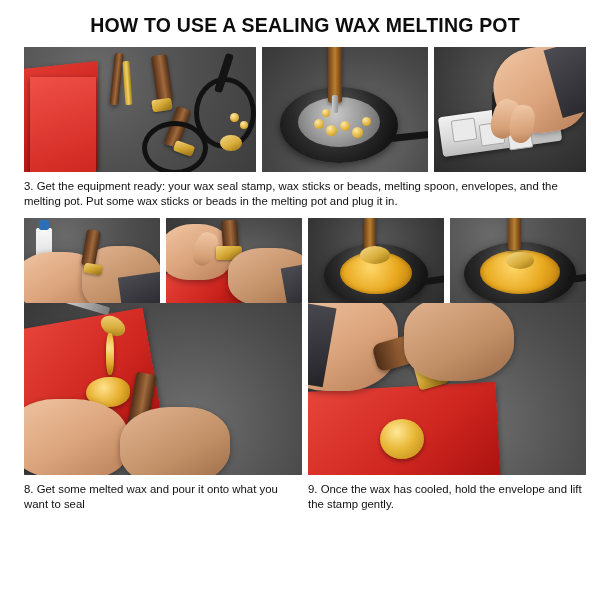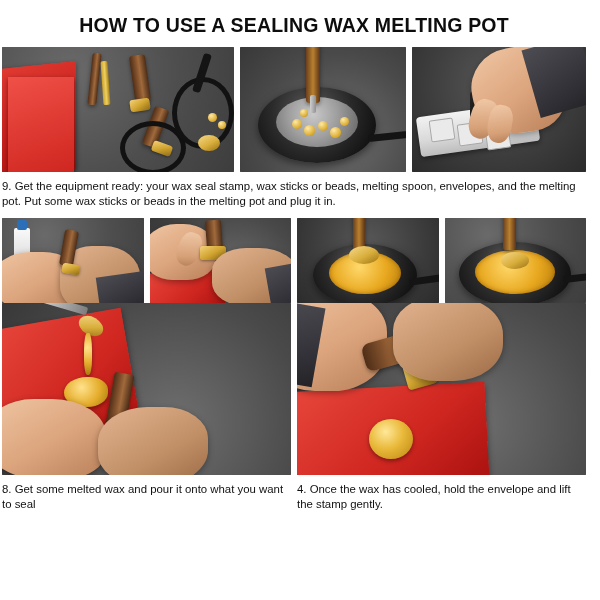--- a/index.html
+++ b/index.html
@@ -11,21 +11,21 @@
     height: 600px;
     background: #ffffff;
     font-family: "Liberation Sans", sans-serif;
     color: #111111;
     overflow: hidden;
   }
   .page {
     width: 600px;
     height: 600px;
     box-sizing: border-box;
-    padding: 10px 14px 6px 2px;
+    padding: 10px 14px 6px 24px;
     display: flex;
     flex-direction: column;
   }
   .title {
     text-align: center;
     font-size: 19.5px;
     font-weight: bold;
     letter-spacing: 0.2px;
     margin: 4px 0 10px 0;
     color: #0d0d0d;
@@ -283,21 +283,21 @@
       <div class="socket" style="left:74px;top:80px;width:22px;height:20px;transform:rotate(-8deg);"></div>
       <div class="plug" style="left:58px;top:44px;width:34px;height:34px;"></div>
       <div class="cableline" style="left:84px;top:8px;width:9px;height:48px;transform:rotate(12deg);"></div>
       <div class="hand" style="left:60px;top:0px;width:92px;height:86px;border-radius:45% 40% 38% 50%;transform:rotate(-10deg);"></div>
       <div class="finger" style="left:58px;top:52px;width:26px;height:40px;transform:rotate(18deg);"></div>
       <div class="finger" style="left:76px;top:58px;width:24px;height:38px;transform:rotate(10deg);"></div>
       <div class="sleeve" style="left:118px;top:-6px;width:60px;height:70px;transform:rotate(-16deg);"></div>
     </div>
   </div>
 
-  <div class="caption">9. Get the equipment ready: your wax seal stamp, wax sticks  or beads, melting spoon, envelopes, and the melting pot. Put some wax sticks or beads in the melting pot and plug it in.</div>
+  <div class="caption">3. Get the equipment ready: your wax seal stamp, wax sticks  or beads, melting spoon, envelopes, and the melting pot. Put some wax sticks or beads in the melting pot and plug it in.</div>
 
   <div class="row row2">
 
     <div class="photo">
       <div class="bg desk"></div>
       <div class="bottle" style="left:12px;top:10px;width:16px;height:30px;"></div>
       <div class="bottlecap" style="left:15px;top:2px;width:10px;height:10px;"></div>
       <div class="hand" style="left:-10px;top:34px;width:86px;height:60px;border-radius:45% 40% 40% 50%;"></div>
       <div class="hand dark" style="left:58px;top:28px;width:80px;height:66px;border-radius:40% 45% 50% 40%;"></div>
       <div class="wood" style="left:60px;top:12px;width:14px;height:36px;transform:rotate(10deg);"></div>
@@ -359,17 +359,17 @@
       <div class="photo">
         <div class="bg desk2"></div>
         <div class="redsheet2" style="left:-10px;top:84px;width:200px;height:94px;transform:rotate(-3deg);"></div>
         <div class="hand" style="left:-30px;top:-10px;width:120px;height:98px;border-radius:45% 40% 45% 40%;"></div>
         <div class="sleeve" style="left:-34px;top:0px;width:56px;height:80px;transform:rotate(10deg);"></div>
         <div class="wood" style="left:66px;top:34px;width:58px;height:28px;border-radius:8px;transform:rotate(-16deg);"></div>
         <div class="brasshead" style="left:108px;top:58px;width:30px;height:26px;border-radius:4px;transform:rotate(-16deg);"></div>
         <div class="hand dark" style="left:96px;top:-6px;width:110px;height:84px;border-radius:40% 45% 45% 40%;"></div>
         <div class="goldseal" style="left:72px;top:116px;width:44px;height:40px;"></div>
       </div>
-      <div class="caption">4. Once the wax has cooled, hold the envelope and lift the stamp gently.</div>
+      <div class="caption">9. Once the wax has cooled, hold the envelope and lift the stamp gently.</div>
     </div>
   </div>
 
 </div>
 
 </body></html>

